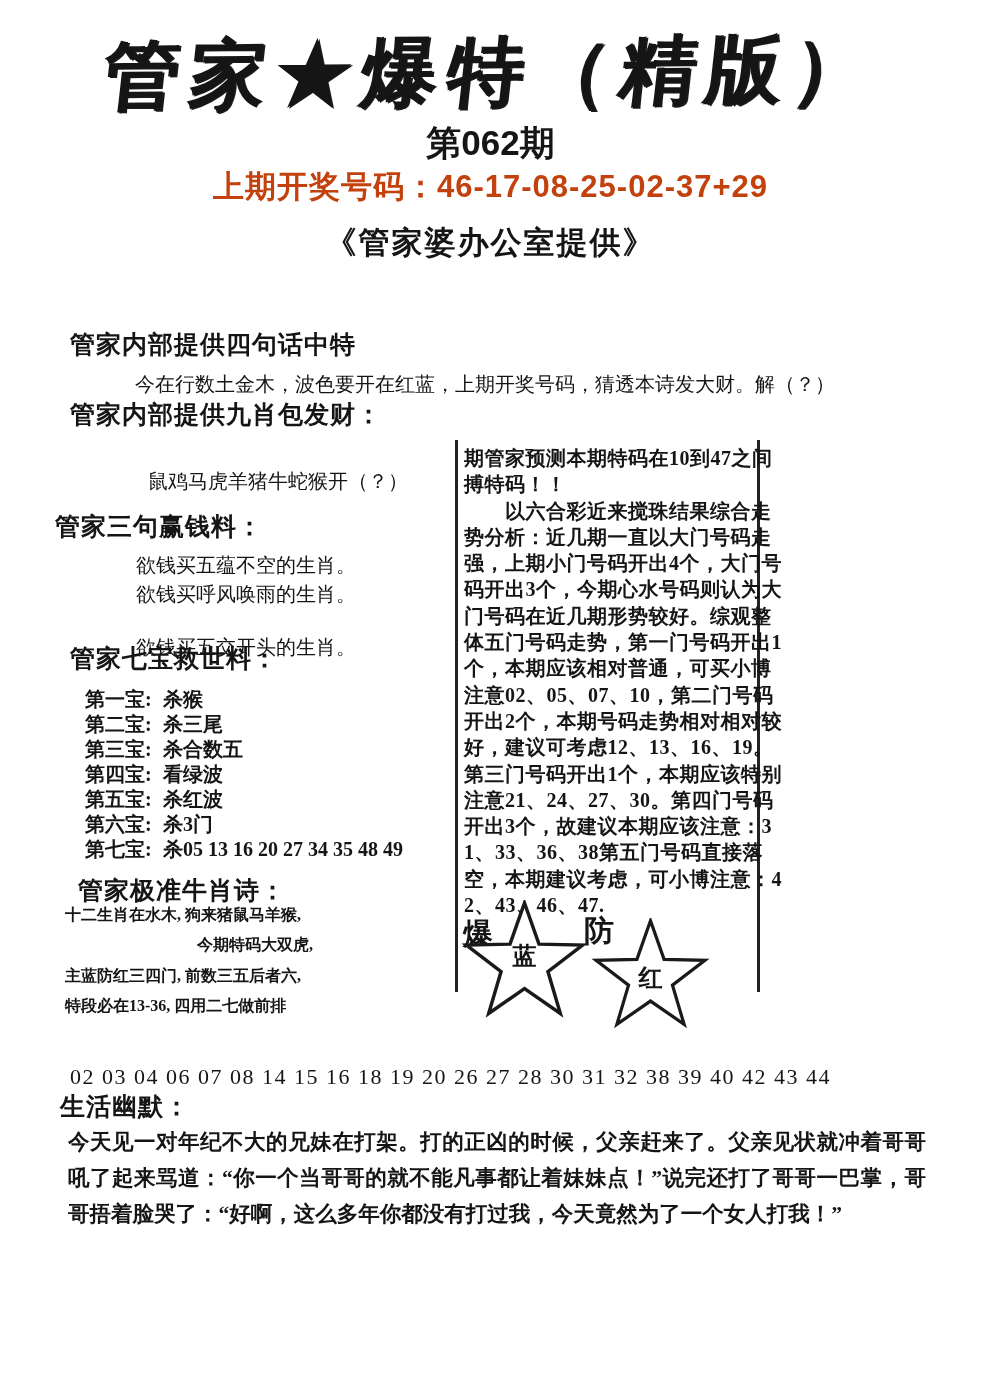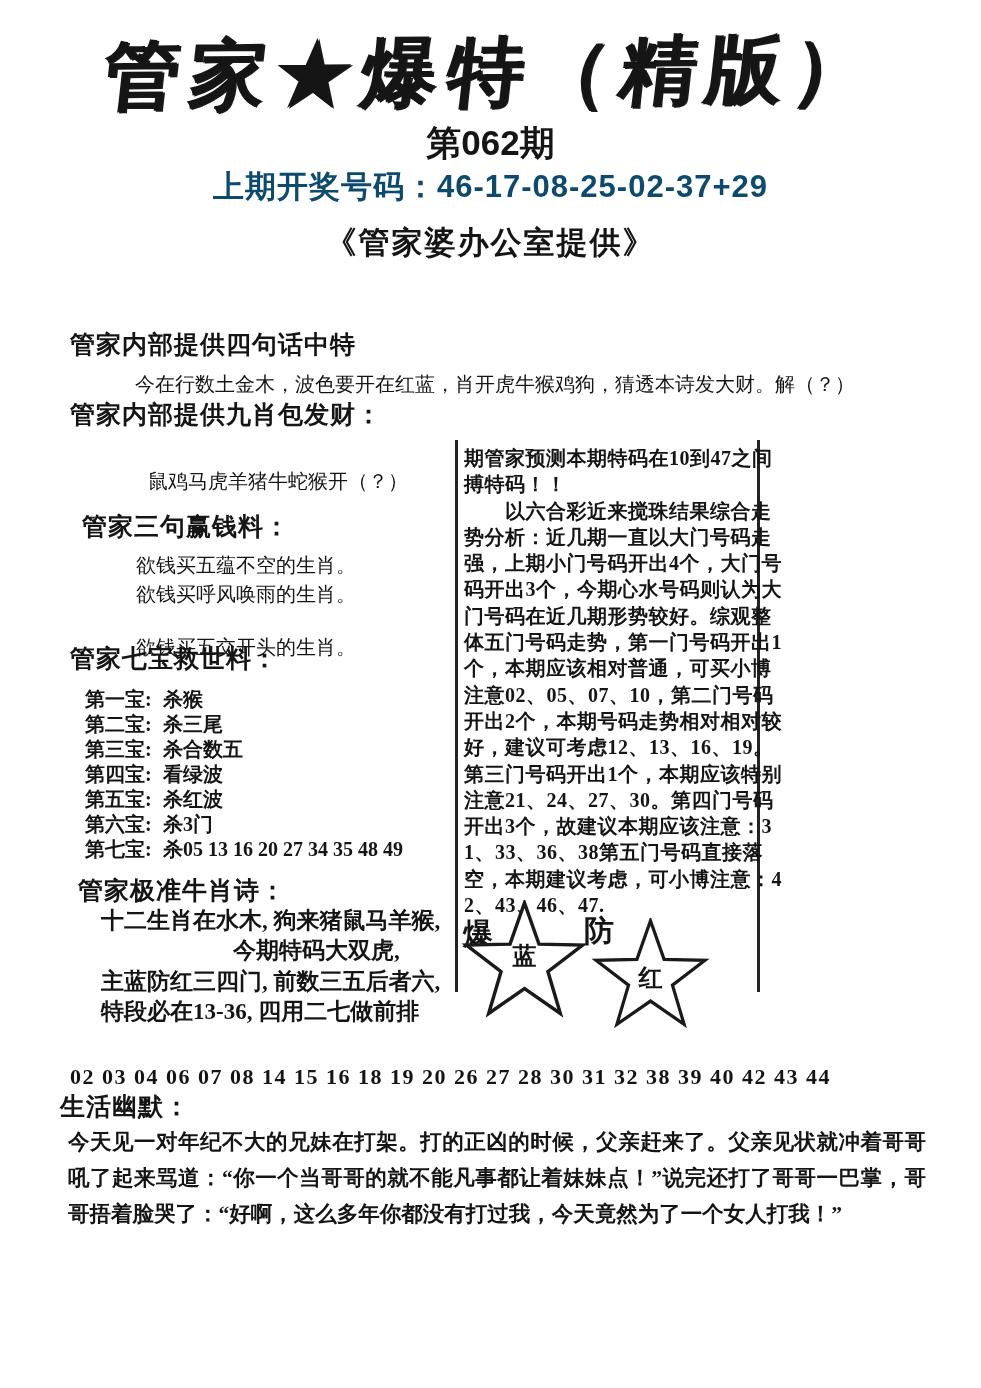--- a/index.html
+++ b/index.html
@@ -55,21 +55,21 @@
   .body-t {
     font-size:20px; font-weight:500;
     white-space:nowrap;
   }
 
   
   .treasure-row { height:25px; font-size:20px; font-weight:600; white-space:nowrap; }
   .treasure-row .lab { display:inline-block; min-width:78px; }
 
   
-  .poem-line { font-size:23px; font-weight:600; white-space:nowrap;margin-left:36px; }
+  .poem-line { font-size:16px; font-weight:600; white-space:nowrap; }
 
   
   .pred-box {
     left:455px; top:440px;
     width:305px; height:552px;
     border-left:3px solid #222;
     border-right:3px solid #222;
   }
   .pred-text {
     position:absolute; left:6px; top:5px; width:318px;
@@ -86,47 +86,47 @@
     font-size:24px; font-weight:700;
   }
   .burst-char {
     position:absolute;
     font-size:30px; font-weight:700;
   }
 
   
   .numbers-row {
     font-family:"Liberation Serif", serif;
-    font-size:22px; font-weight:700;
+    font-size:22px; font-weight:400;
     letter-spacing:1.5px;
     white-space:nowrap;
   }
   .humor-p {
     font-size:21.5px; font-weight:700;
     line-height:36px;
     text-align:justify;
   }
 </style>
 </head>
 <body>
 
 <div class="page">
 
   <div class="abs masthead">管家★爆特（精版）</div>
   <div class="abs issue">第062期</div>
-  <div class="abs last-draw" style="color:#0c4a6e;">上期开奖号码：46-17-08-25-02-37+29</div>
+  <div class="abs last-draw" style="color:#c2410c;">上期开奖号码：46-17-08-25-02-37+29</div>
   <div class="abs provider">《管家婆办公室提供》</div>
 
   <div class="abs sec-h" style="left:70px; top:306px;margin-top:22px;">管家内部提供四句话中特</div>
-  <div class="abs body-t" style="left:135px; top:371px;">今在行数土金木，波色要开在红蓝，肖开虎牛猴鸡狗，猜透本诗发大财。解（？）</div>
+  <div class="abs body-t" style="left:135px; top:371px;">今在行数土金木，波色要开在红蓝，上期开奖号码，猜透本诗发大财。解（？）</div>
 
   <div class="abs sec-h" style="left:70px; top:398px;">管家内部提供九肖包发财：</div>
   <div class="abs body-t" style="left:148px; top:468px;">鼠鸡马虎羊猪牛蛇猴开（？）</div>
 
-  <div class="abs sec-h" style="left:82px; top:510px;">管家三句赢钱料：</div>
+  <div class="abs sec-h" style="left:55px; top:510px;">管家三句赢钱料：</div>
   <div class="abs body-t" style="left:136px; top:552px;">欲钱买五蕴不空的生肖。</div>
   <div class="abs body-t" style="left:136px; top:581px;">欲钱买呼风唤雨的生肖。</div>
   <div class="abs body-t" style="left:136px; top:634px;">欲钱买五交开头的生肖。</div>
 
   <div class="abs sec-h" style="left:70px; top:642px;">管家七宝救世料：</div>
   <div class="abs" style="left:85px; top:686px;">
     <div class="treasure-row"><span class="lab">第一宝:</span><span>杀猴</span></div>
     <div class="treasure-row"><span class="lab">第二宝:</span><span>杀三尾</span></div>
     <div class="treasure-row"><span class="lab">第三宝:</span><span>杀合数五</span></div>
     <div class="treasure-row"><span class="lab">第四宝:</span><span>看绿波</span></div>

